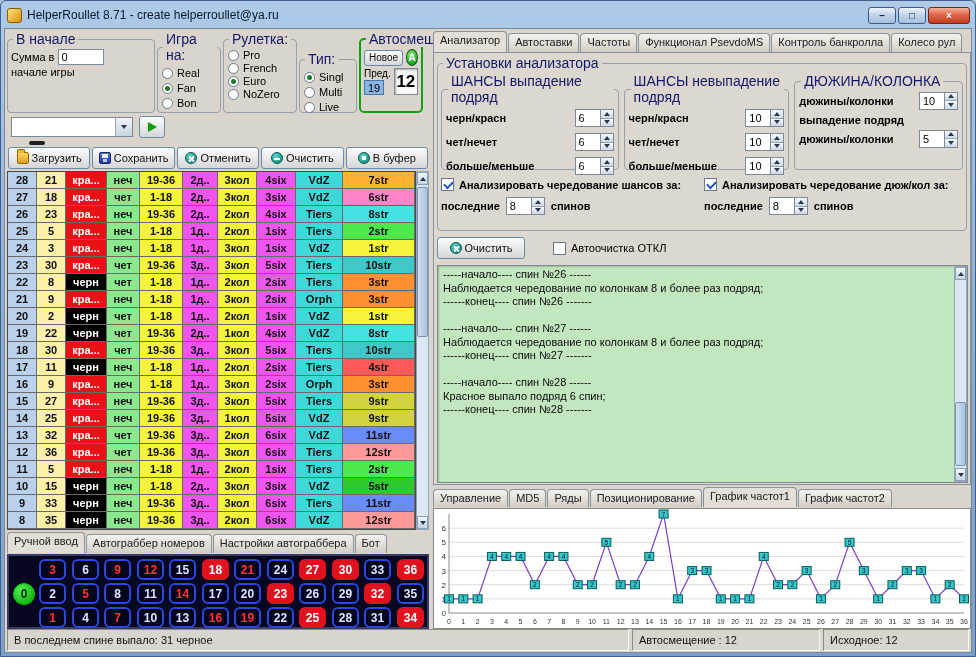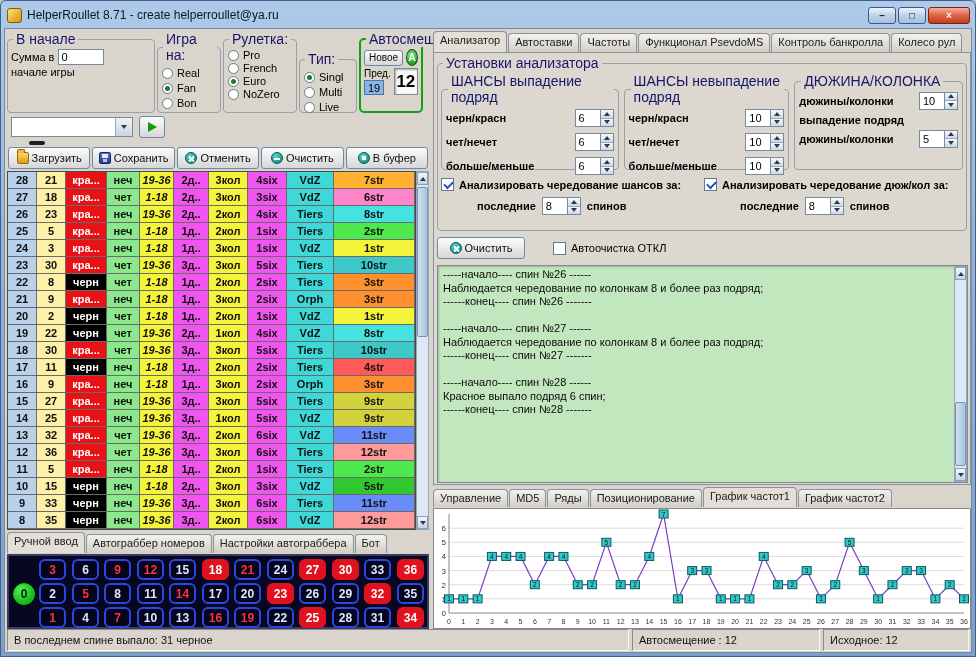--- a/index.html
+++ b/index.html
@@ -56,21 +56,21 @@
   .icon.save::before{content:"";position:absolute;top:1px;left:2px;right:2px;height:4px;background:#e8ecf4;}
   .icon.save::after{content:"";position:absolute;bottom:1px;left:3px;right:3px;height:3px;background:#b8c4d8;}
   .icon.circ{border-radius:50%;background:radial-gradient(circle at 35% 30%,#58d8c8,#0c7c74);border:1px solid #065650;}
   .icon.x::before{content:"";position:absolute;left:2px;top:5px;width:7px;height:2px;background:#fff;transform:rotate(45deg);}
   .icon.x::after{content:"";position:absolute;left:2px;top:5px;width:7px;height:2px;background:#fff;transform:rotate(-45deg);}
   .icon.bar::after{content:"";position:absolute;left:2px;right:2px;top:5px;height:2px;background:#fff;}
   .icon.sq::after{content:"";position:absolute;left:3px;right:3px;top:3px;bottom:3px;background:#fff;}
   .spin-table{position:absolute;top:140px;left:0;width:409px;height:359px;border:1px solid #4a4a4a;background:#fff;overflow:hidden;}
   .t-row{display:flex;height:17px;}
   .t-cell{border-right:1px solid #6a6a6a;border-bottom:1px solid #6a6a6a;font-size:11px;font-weight:bold;display:flex;align-items:center;justify-content:center;overflow:hidden;white-space:nowrap;color:#101010;}
-  .c-spin{width:29px;}.c-num{width:29px;}.c-color{width:41px;}.c-par{width:33px;}.c-range{width:34px;font-style:italic;}
+  .c-spin{width:29px;}.c-num{width:29px;}.c-color{width:41px;}.c-par{width:33px;}.c-range{width:43px;}
   .c-doz{width:35px;}.c-col{width:39px;}.c-six{width:39px;}.c-sec{width:47px;}.c-str{flex:1;}
   .t-scroll{position:absolute;top:140px;left:409px;width:13px;height:359px;background:#dce8f4;border:1px solid #98a8bc;display:flex;flex-direction:column;align-items:center;}
   .sc-btn{width:11px;height:13px;background:linear-gradient(#f4f8fc,#c4d4e4);border:1px solid #8aa0b8;display:flex;align-items:center;justify-content:center;flex:0 0 auto;}
   .sc-btn.bottom{margin-top:auto;}
   .sc-thumb{width:11px;height:150px;background:linear-gradient(90deg,#cfe0f0,#a8c4de);border:1px solid #7a94b0;border-radius:2px;margin-top:2px;flex:0 0 auto;}
   .log-scroll{position:absolute;top:0;right:0;bottom:0;left:auto;width:13px;height:auto;}
   .log-scroll .sc-thumb{margin-top:auto;height:64px;}
   .log-scroll .sc-btn.bottom{margin-top:2px;}
   .tabs{display:flex;align-items:flex-end;overflow:hidden;white-space:nowrap;}
   .tab{height:19px;padding:2px 6px 0;font-size:11px;border:1px solid #8a929c;border-bottom:none;border-radius:4px 4px 0 0;background:linear-gradient(#f4f2ee,#d2cec4);margin-right:1px;color:#202020;flex:0 0 auto;}
@@ -101,21 +101,21 @@
   .spin .tri-up{border-left-width:3px;border-right-width:3px;border-bottom-width:4px;}
   .spin .tri-dn{border-left-width:3px;border-right-width:3px;border-top-width:4px;}
   .dc-label{font-size:11px;font-weight:bold;height:17px;display:flex;align-items:center;white-space:nowrap;}
   .checks-row{display:flex;margin-top:8px;}
   .check-block{width:264px;text-align:center;}
   .check-block+.check-block{margin-left:4px;}
   .cb-line{display:flex;align-items:center;gap:5px;}
   .cb{width:13px;height:13px;background:#fff;border:1px solid #68788c;position:relative;flex:0 0 auto;}
   .cb.on::after{content:"";position:absolute;left:2px;top:2px;width:7px;height:4px;border-left:2px solid #2050c8;border-bottom:2px solid #2050c8;transform:rotate(-45deg);}
   .cb-label{font-size:11px;font-weight:bold;white-space:nowrap;}
-  .last-line{display:flex;align-items:center;gap:6px;margin-top:6px;font-size:11px;font-weight:bold;margin-left:36px;}
+  .last-line{display:flex;align-items:center;gap:6px;margin-top:6px;font-size:11px;font-weight:bold;}
   .clear-row{position:absolute;top:184px;left:3px;display:flex;align-items:center;gap:28px;}
   .clear-btn{flex:0 0 auto;width:88px;height:22px;}
   .log-wrap{position:absolute;top:212px;left:3px;width:531px;height:218px;border:1px solid #808890;background:#c2e6be;box-shadow:inset 1px 1px 2px #9ab89a;}
   .log{position:absolute;left:0;top:0;bottom:0;right:13px;padding:2px 5px;font-size:11px;line-height:13.5px;white-space:pre-wrap;color:#0a0a0a;overflow:hidden;}
   .chart{position:absolute;top:477px;left:0;width:538px;height:121px;background:#fff;border:1px solid #888;}
   .statusbar{position:absolute;left:2px;right:2px;bottom:1px;height:22px;display:flex;gap:3px;}
   .status-cell{border:1px solid;border-color:#8a8a8a #f8f8f4 #f8f8f4 #8a8a8a;display:flex;align-items:center;padding:0 6px;font-size:11px;color:#101010;background:#d9d5cc;overflow:hidden;white-space:nowrap;}
   .grow{flex:1;}.w190{width:188px;}.w148{width:146px;}
 </style>
 </head>

